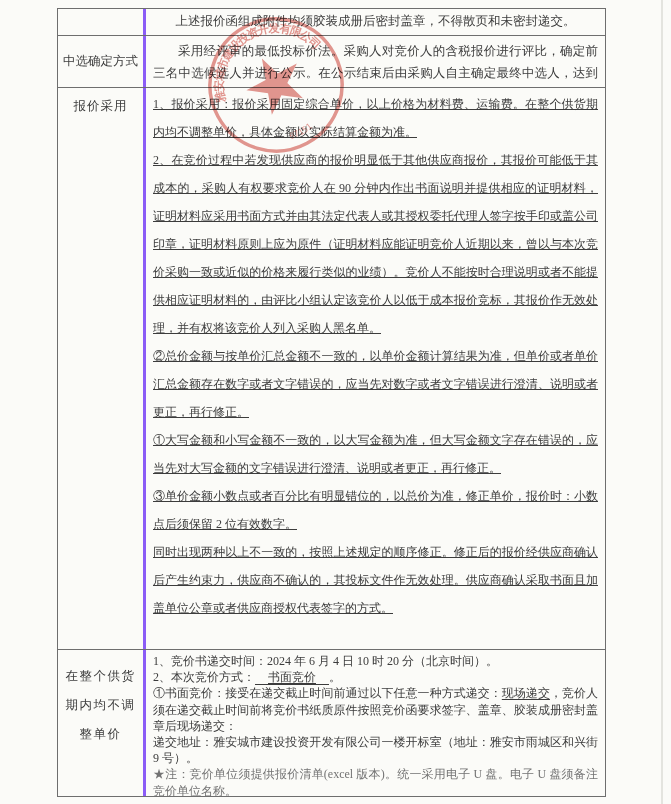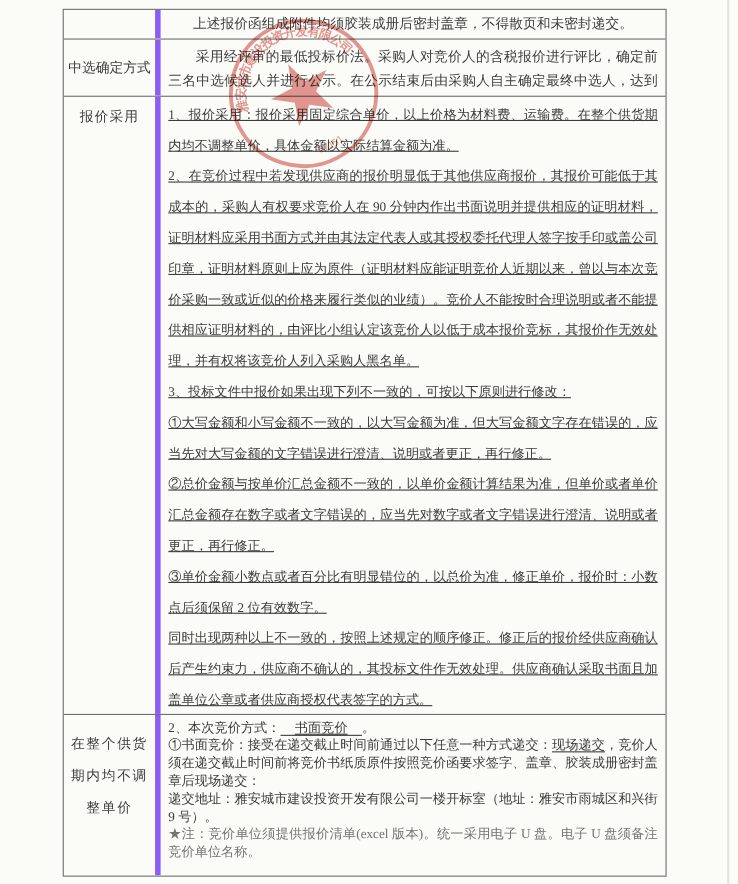--- a/index.html
+++ b/index.html
@@ -15,21 +15,21 @@
     border:1px solid #6e6e6e;display:flex;flex-direction:column;
     box-sizing:border-box;background:transparent;
   }
   .row{display:flex;border-top:1px solid #6e6e6e;box-sizing:border-box;overflow:hidden;}
   .row:first-child{border-top:none;}
   .r1{height:26px;}
   .r2{height:52px;}
   .r3{height:562px;}
   .r4{height:147px;}
   .cell-label{
-    flex:0 0 88px;width:88px;border-right:5px solid #8b5cf6;box-sizing:border-box;
+    flex:0 0 88px;width:88px;border-right:3px solid #8b5cf6;box-sizing:border-box;
     display:flex;align-items:center;justify-content:center;text-align:center;
     font-size:12.5px;padding:0 2px;
   }
   .r3 .cell-label{align-items:flex-start;padding-top:10px;letter-spacing:1px;}
   .r4 .cell-label{align-items:flex-start;padding-top:12px;line-height:29px;letter-spacing:1.5px;}
   .cell-content{
     flex:1;min-width:0;padding:2px 7px;font-size:12.5px;text-align:justify;
     box-sizing:border-box;overflow:hidden;
   }
   .r1 .cell-content{text-align:center;line-height:24px;padding:0 4px;}
@@ -64,31 +64,31 @@
     <div class="cell-content">
       <p>采用经评审的最低投标价法。采购人对竞价人的含税报价进行评比，确定前三名中选候选人并进行公示。在公示结束后由采购人自主确定最终中选人，达到优质采购的目的。</p>
     </div>
   </div>
 
   <div class="row r3">
     <div class="cell-label">报价采用</div>
     <div class="cell-content">
       <p>1、报价采用：报价采用固定综合单价，以上价格为材料费、运输费。在整个供货期内均不调整单价，具体金额以实际结算金额为准。</p>
       <p>2、在竞价过程中若发现供应商的报价明显低于其他供应商报价，其报价可能低于其成本的，采购人有权要求竞价人在 90 分钟内作出书面说明并提供相应的证明材料，证明材料应采用书面方式并由其法定代表人或其授权委托代理人签字按手印或盖公司印章，证明材料原则上应为原件（证明材料应能证明竞价人近期以来，曾以与本次竞价采购一致或近似的价格来履行类似的业绩）。竞价人不能按时合理说明或者不能提供相应证明材料的，由评比小组认定该竞价人以低于成本报价竞标，其报价作无效处理，并有权将该竞价人列入采购人黑名单。</p>
-      <p>3、投标文件中报价如果出现下列不一致的，可按以下原则进行修改：</p>
+      <p>②总价金额与按单价汇总金额不一致的，以单价金额计算结果为准，但单价或者单价汇总金额存在数字或者文字错误的，应当先对数字或者文字错误进行澄清、说明或者更正，再行修正。</p>
       <p>①大写金额和小写金额不一致的，以大写金额为准，但大写金额文字存在错误的，应当先对大写金额的文字错误进行澄清、说明或者更正，再行修正。</p>
-      <p>②总价金额与按单价汇总金额不一致的，以单价金额计算结果为准，但单价或者单价汇总金额存在数字或者文字错误的，应当先对数字或者文字错误进行澄清、说明或者更正，再行修正。</p>
       <p>③单价金额小数点或者百分比有明显错位的，以总价为准，修正单价，报价时：小数点后须保留 2 位有效数字。</p>
       <p>同时出现两种以上不一致的，按照上述规定的顺序修正。修正后的报价经供应商确认后产生约束力，供应商不确认的，其投标文件作无效处理。供应商确认采取书面且加盖单位公章或者供应商授权代表签字的方式。</p>
     </div>
   </div>
 
   <div class="row r4">
     <div class="cell-label">在整个供货期内均不调整单价</div>
     <div class="cell-content">
+      <p>1、竞价书递交时间：2024 年 6 月 4 日 10 时 20 分（北京时间）。</p>
       <p><span>2、本次竞价方式：</span><span class="ul ul-ext">书面竞价</span><span>。</span></p>
       <p><span>①书面竞价：接受在递交截止时间前通过以下任意一种方式递交：</span><span class="ul">现场递交</span><span>，竞价人须在递交截止时间前将竞价书纸质原件按照竞价函要求签字、盖章、胶装成册密封盖章后现场递交：</span></p>
       <p>递交地址：雅安城市建设投资开发有限公司一楼开标室（地址：雅安市雨城区和兴街 9 号）。</p>
       <p class="note">★注：竞价单位须提供报价清单(excel 版本)。统一采用电子 U 盘。电子 U 盘须备注竞价单位名称。</p>
     </div>
   </div>
 
 </div>
 
 <svg class="stamp" viewBox="0 0 170 170" xmlns="http://www.w3.org/2000/svg">

